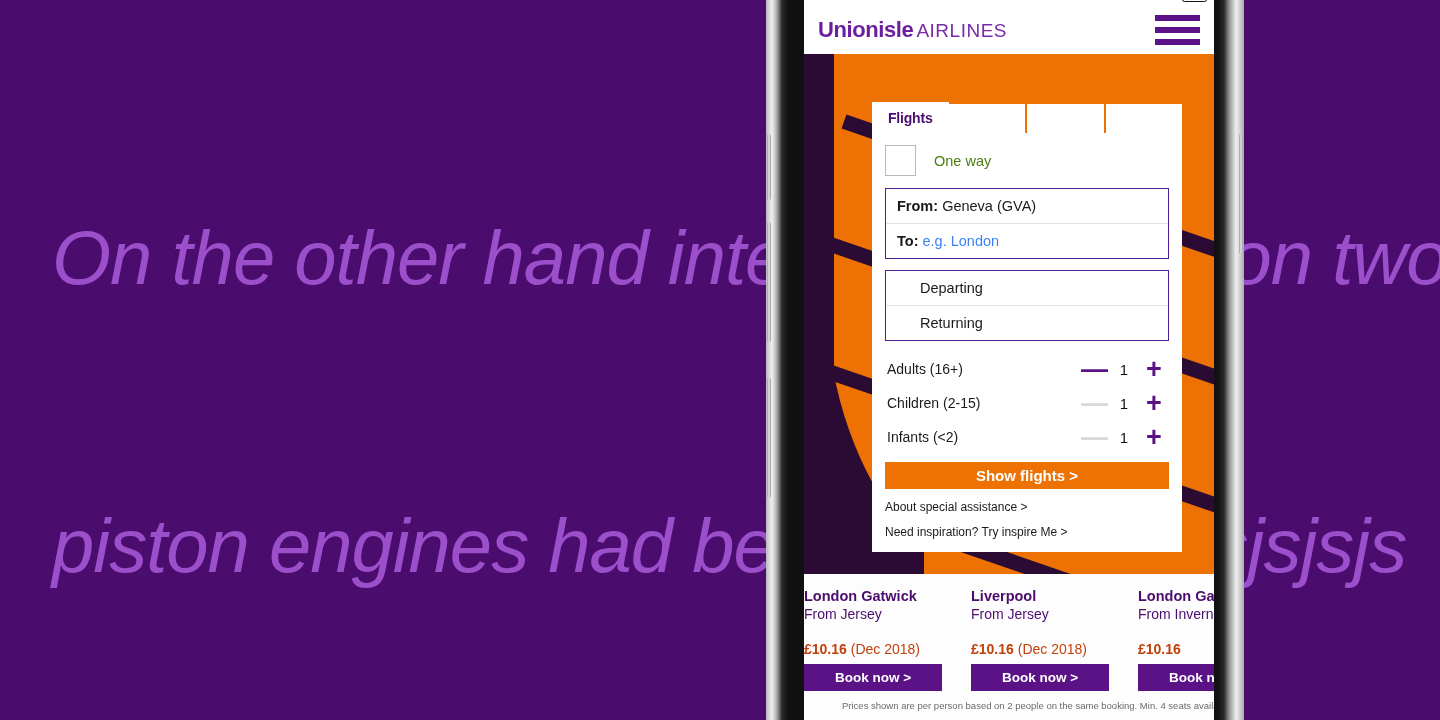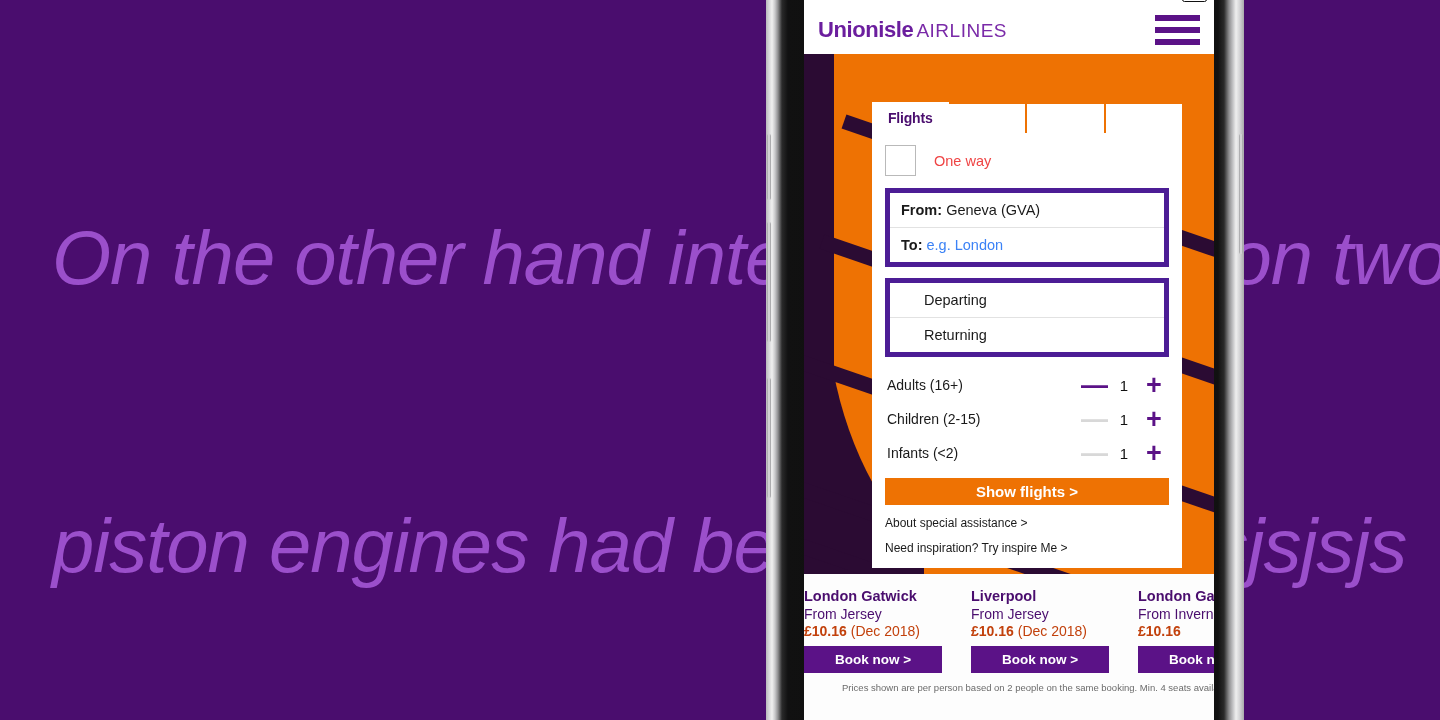--- a/index.html
+++ b/index.html
@@ -162,24 +162,24 @@
   .tab.active {
     background: #ffffff; color: #4a0d6e;
     border-top: none; border-right: none;
   }
   #cardbody { padding: 12px 13px 13px 13px; }
 
   .oneway { display:flex; align-items:center; gap:18px; margin-bottom: 12px; }
   .checkbox {
     width: 31px; height: 31px; border: 1px solid #b9b9b9; background:#fff;
   }
-  .oneway label { font-size: 14.5px; color:#ef4444; }
+  .oneway label { font-size: 14.5px; color:#4d7c0f; }
 
   .fieldgroup {
-    border: 5px solid #4c1d95; margin-bottom: 11px;
+    border: 1px solid #4c1d95; margin-bottom: 11px;
   }
   .fieldrow {
     padding: 9px 11px; font-size: 14.5px; color:#1a1a1a;
   }
   .fieldrow + .fieldrow { border-top: 1px solid #e2e2e2; }
   .fieldrow .lbl { font-weight: bold; }
   .fieldrow .ph { color:#3b82f6; }
   .fieldgroup.dates .fieldrow { padding-left: 34px; }
 
   .counter {
@@ -212,21 +212,21 @@
     position: relative;
     background:#fdfdfd;
     padding: 14px 0 0 0;
     height: 160px;
   }
   #dealrow { display:flex; gap: 22px; }
   .deal { width: 145px; flex: none; }
   .deal .dest {
     font-size: 14.5px; font-weight: bold; color:#4a0d6e; margin-bottom: 2px;
   }
-  .deal .from { font-size: 14px; color:#4a0d6e; margin-bottom: 1px; }
+  .deal .from { font-size: 14px; color:#4a0d6e; margin-bottom: 19px; }
   .deal .price { font-size: 14px; color:#c2410c; margin-bottom: 7px; }
   .deal .price b { font-weight: bold; }
   .deal .book {
     background:#5b1287; color:#fff; text-align:center;
     font-size: 13.5px; font-weight:bold; padding: 6px 0; width: 138px;
   }
   #dealnote {
     padding-left: 38px; margin-top: 9px;
     font-size: 9.5px; color:#6b6b6b;
     white-space: nowrap;

